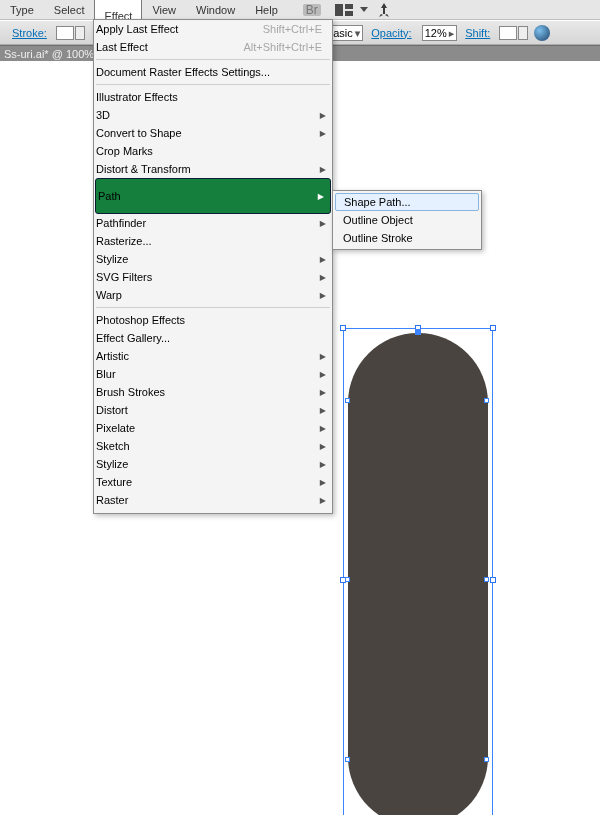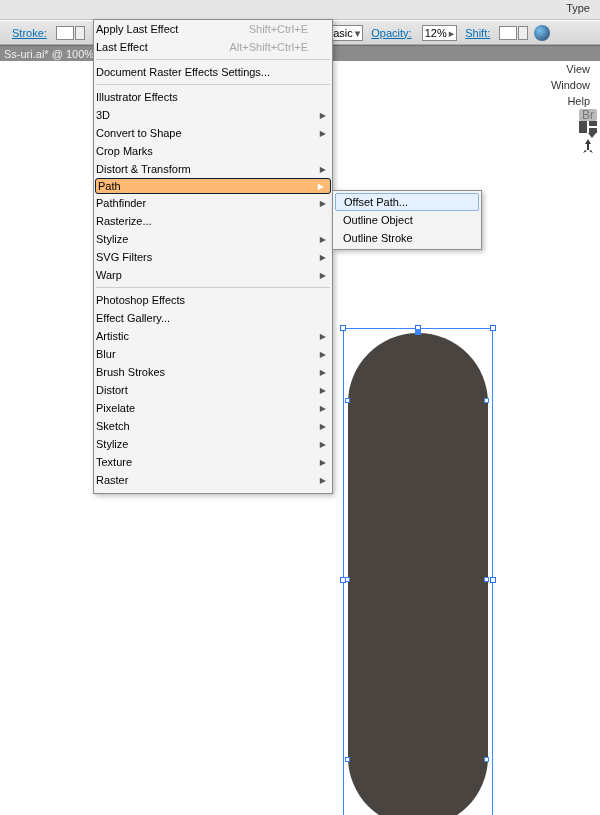--- a/index.html
+++ b/index.html
@@ -2,22 +2,22 @@
 <html><head>
 <meta charset="utf-8">
 <style>
   * { box-sizing: border-box; margin:0; padding:0; font-family: Tahoma, Arial, sans-serif; font-size:11px; color:#000; }
   body { width:600px; height:815px; background:#fff; position:relative; overflow:hidden; }
   
   .canvas   { position:absolute; left:0; top:60px; width:600px; height:755px; background:#fff; }
   
   
   .menubar { position:absolute; left:0; top:0; width:600px; height:20px;
-             background:#e6e6e6; display:flex; align-items:flex-end;
-             border-bottom:1px solid #bfbfbf;flex-direction:column; }
+             background:#e6e6e6; display:flex; align-items:center;
+             border-bottom:1px solid #bfbfbf; }
   .menuitem { padding:2px 10px; color:#333; cursor:default; }
   .menuitem.active { background:#fff; border:1px solid #7a7a7a; border-bottom:none; padding:14px 9px 2px; }
   .menubar .iconbox { width:18px; height:16px; margin:0 3px; display:flex;align-items:center;justify-content:center; }
   .br-icon { width:26px;height:12px;background:#bbb;border-radius:2px;display:flex;align-items:center;justify-content:center;color:#777;font-size:12px;}
   .dual-icon svg, .rocket-icon svg { display:block; }
   
   
   .ctrlbar { position:absolute; left:0; top:20px; width:600px; height:25px;
              background:linear-gradient(#e8e8e8,#d6d6d6);
              border-top:1px solid #fff; border-bottom:1px solid #aaa;
@@ -34,27 +34,27 @@
             background:#8b8b8b; color:#efefef; display:flex; align-items:center; 
             padding-left:4px; border-top:1px solid #6e6e6e;}
   .doctab span { color:#efefef; }
   
   
   
   .dropdown { position:absolute; left:93px; top:19px; width:240px;
               background:#f4f4f4; border:1px solid #8c8c8c; box-shadow:2px 2px 5px rgba(0,0,0,.25); }
   .dropdown .row { height:18px; display:flex; align-items:center; padding:0 22px 0 2px; position:relative; color:#222; }
   .dropdown .row.disabled { color:#a7a7a7; }
-  .dropdown .row .shortcut { position:absolute; right:24px; color:#a7a7a7; }
+  .dropdown .row .shortcut { position:absolute; right:10px; color:#a7a7a7; }
   .dropdown .row.heading { color:#a7a7a7; }
   .dropdown .row.submenu::after{ content:"▶"; position:absolute; right:6px; font-size:8px; color:#555;}
   .dropdown .sep { height:1px; background:#cfcfcf; margin:3px 2px; }
   
-  .dropdown .row.hl { background:#fdba74; color:#fff; border:1px solid #0b1c33; border-radius:3px;
-                      margin:0 1px; height:16px; }
+  .dropdown .row.hl { background:#15803d; color:#fff; border:1px solid #0b1c33; border-radius:3px;
+                      margin:0 1px; height:36px; }
   .dropdown .row.hl::after{ color:#fff; }
   
   
   .flyout { position:absolute; left:332px; top:190px; width:150px;
             background:#f4f4f4; border:1px solid #8c8c8c; box-shadow:2px 2px 5px rgba(0,0,0,.25); padding:2px 0;}
   .flyout .row { height:18px; display:flex; align-items:center; padding:0 10px; color:#222;}
   .flyout .row.hover{ background:#e6f1ff; border:1px solid #88b4e2; border-radius:2px; margin:0 2px; padding:0 8px; height:18px;}
   
   
   .selection-box{ position:absolute; left:343px; top:268px; width:150px; height:504px;
@@ -228,21 +228,21 @@
       <span>Texture</span>
     </div>
   <div class="row submenu">
       <span>Raster</span>
     </div>
   <div style="height:4px;"></div>
 </div>
 
 <div class="flyout">
   <div class="row hover">
-      <span>Offset Path...</span>
+      <span>Shape Path...</span>
     </div>
   <div class="row">
       <span>Outline Object</span>
     </div>
   <div class="row">
       <span>Outline Stroke</span>
     </div>
 </div>
 
 </body></html>

